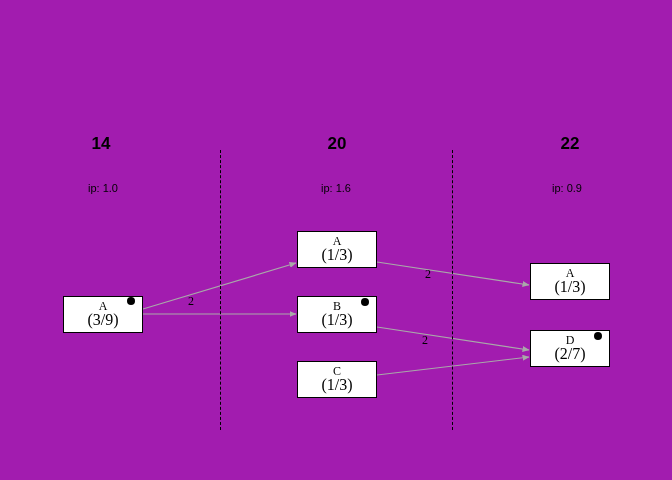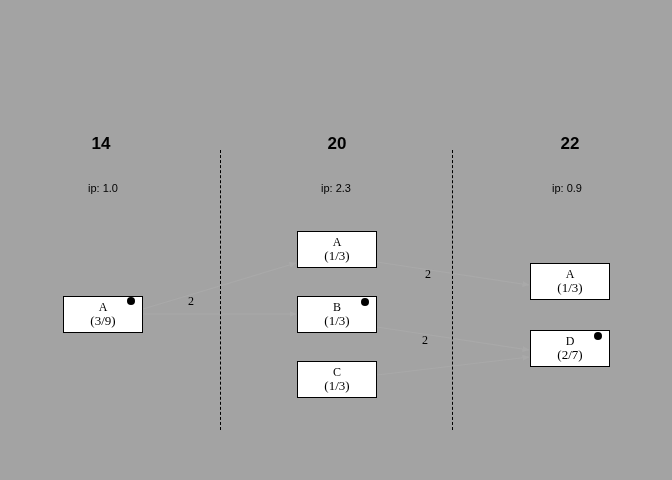--- a/index.html
+++ b/index.html
@@ -5,21 +5,21 @@
 <style>
   html, body {
     margin: 0;
     padding: 0;
     background: #ffffff;
   }
   #canvas {
     position: relative;
     width: 672px;
     height: 480px;
-    background: #a3a3a3;
+    background: #a21caf;
     overflow: hidden;
     font-family: "Liberation Serif", serif;
   }
   .col-header {
     position: absolute;
     text-align: center;
     font-family: "Liberation Sans", sans-serif;
     font-size: 17px;
     font-weight: bold;
     color: #000000;
@@ -50,21 +50,21 @@
     justify-content: center;
     line-height: 1.05;
   }
   .node-name {
     font-family: "Liberation Serif", serif;
     font-size: 12px;
     color: #000000;
   }
   .node-ratio {
     font-family: "Liberation Serif", serif;
-    font-size: 13px;
+    font-size: 16px;
     color: #000000;
   }
   .token-dot {
     position: absolute;
     width: 8px;
     height: 8px;
     border-radius: 50%;
     background: #000000;
   }
   .edge-label {
@@ -104,21 +104,21 @@
   </svg>
 
   <div id="dividers-layer">
       <div class="divider" style="left: 220px; top: 150px; height: 280px; border-left-color: rgb(0, 0, 0);"></div>
       <div class="divider" style="left: 452px; top: 150px; height: 280px; border-left-color: rgb(0, 0, 0);"></div>
     </div>
   <div id="headers-layer">
       <div class="col-header" style="left: 41px; top: 134px; width: 120px; color: rgb(0, 0, 0);">14</div>
       <div class="col-ip" style="left: 43px; top: 182px; width: 120px; color: rgb(0, 0, 0); text-align: center;">ip: 1.0</div>
       <div class="col-header" style="left: 277px; top: 134px; width: 120px; color: rgb(0, 0, 0);">20</div>
-      <div class="col-ip" style="left: 276px; top: 182px; width: 120px; color: rgb(0, 0, 0);">ip: 2.3</div>
+      <div class="col-ip" style="left: 276px; top: 182px; width: 120px; color: rgb(0, 0, 0);">ip: 1.6</div>
       <div class="col-header" style="left: 510px; top: 134px; width: 120px; color: rgb(0, 0, 0);">22</div>
       <div class="col-ip" style="left: 507px; top: 182px; width: 120px; color: rgb(0, 0, 0);">ip: 0.9</div>
     </div>
   <div id="nodes-layer">
       <div class="node-box" style="left: 63px; top: 296px; width: 80px; height: 37px; border-color: rgb(0, 0, 0);">
         <div class="node-name">A</div>
         <div class="node-ratio">(3/9)</div>
       </div>
       <div class="token-dot" style="left: 127px; top: 297px; background: rgb(0, 0, 0);"></div>
       <div class="node-box" style="left: 297px; top: 231px; width: 80px; height: 37px; border-color: rgb(0, 0, 0);">

